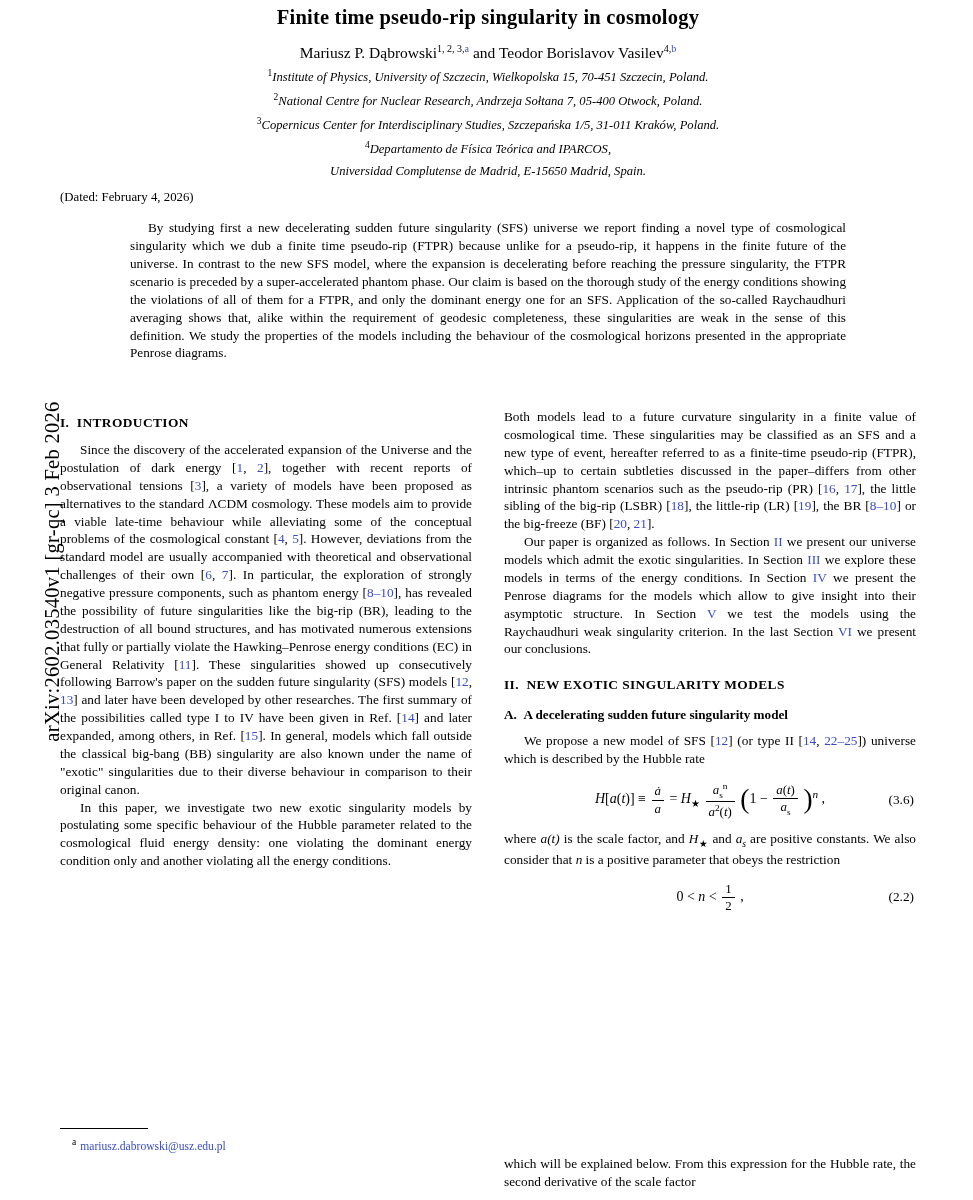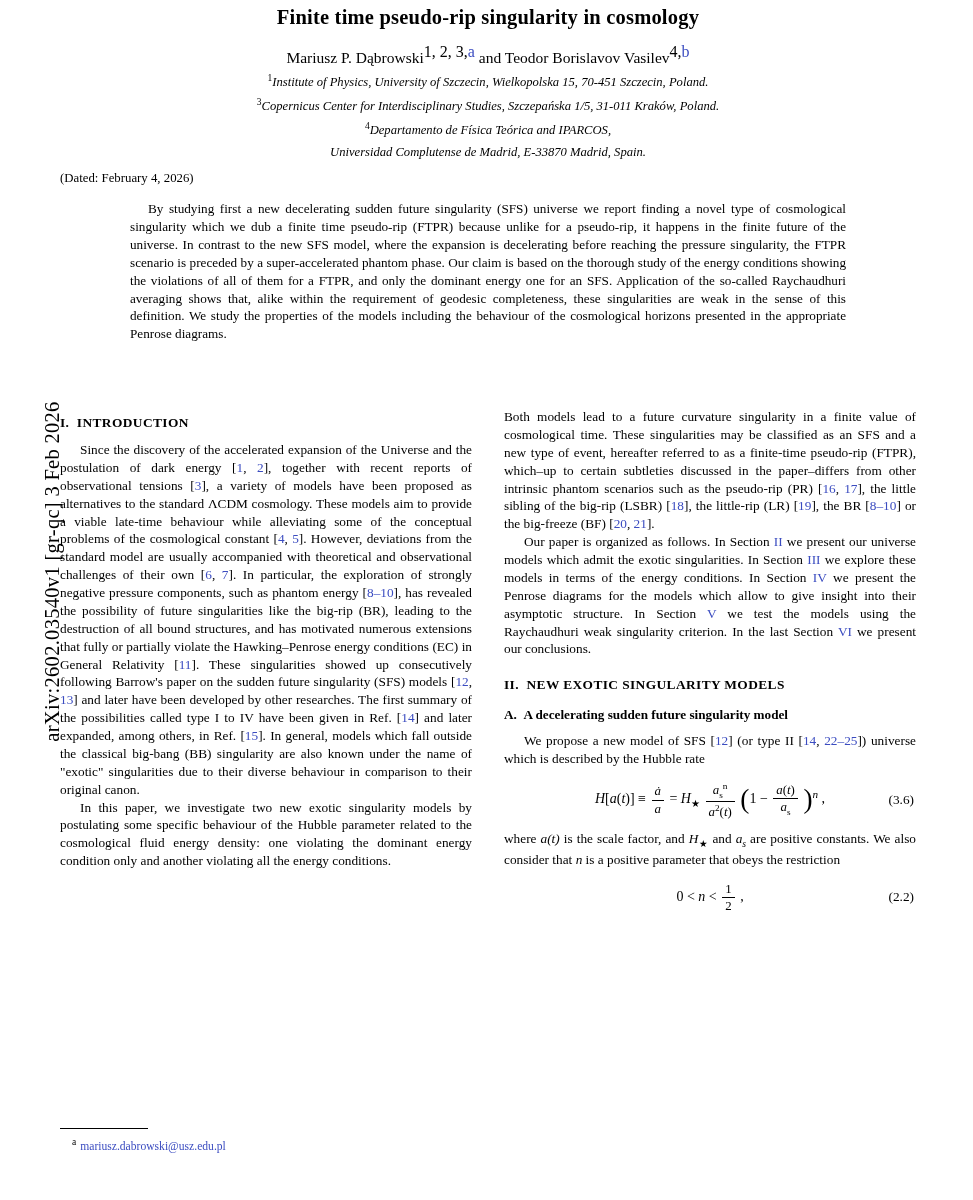--- a/index.html
+++ b/index.html
@@ -47,21 +47,21 @@
     margin-top: 6px;
     letter-spacing: 0.2px;
   }
 
   .authors {
     text-align: center;
     font-size: 15.5px;
     margin-top: 14px;
   }
   .authors .sup {
-    font-size: 16px;
+    font-size: 10px;
     vertical-align: super;
   }
   .lnk { color: #3b4cc0; text-decoration: none; }
 
   .affil {
     text-align: center;
     font-size: 12.6px;
     font-style: italic;
     margin-top: 5px;
     line-height: 1.34;
@@ -207,23 +207,24 @@
 
   <div class="title">Finite time pseudo-rip singularity in cosmology</div>
 
   <div class="authors">
     <span>Mariusz P. Dąbrowski</span><span class="sup">1, 2, 3,</span><a href="#" class="lnk sup">a</a>
     <span>and</span>
     <span>Teodor Borislavov Vasilev</span><span class="sup">4,</span><a href="#" class="lnk sup">b</a>
   </div>
 
   <div class="affil"><span class="num">1</span><span>Institute of Physics, University of Szczecin, Wielkopolska 15, 70-451 Szczecin, Poland.</span></div>
+  <div class="affil"><span class="num">2</span><span>National Centre for Nuclear Research, Andrzeja Sołtana 7, 05-400 Otwock, Poland.</span></div>
   <div class="affil"><span class="num">3</span><span>Copernicus Center for Interdisciplinary Studies, Szczepańska 1/5, 31-011 Kraków, Poland.</span></div>
   <div class="affil"><span class="num">4</span><span>Departamento de Física Teórica and IPARCOS,</span></div>
-  <div class="affil"><span>Universidad Complutense de Madrid, E-33870 Madrid, Spain.</span></div>
+  <div class="affil"><span>Universidad Complutense de Madrid, E-15650 Madrid, Spain.</span></div>
   <div class="dated">(Dated: February 4, 2026)</div>
 
   <div class="abstract"><span class="indent"></span><span>By studying first a new decelerating sudden future singularity (SFS) universe we report finding a novel type of cosmological singularity which we dub a finite time pseudo-rip (FTPR) because unlike for a pseudo-rip, it happens in the finite future of the universe. In contrast to the new SFS model, where the expansion is decelerating before reaching the pressure singularity, the FTPR scenario is preceded by a super-accelerated phantom phase. Our claim is based on the thorough study of the energy conditions showing the violations of all of them for a FTPR, and only the dominant energy one for an SFS. Application of the so-called Raychaudhuri averaging shows that, alike within the requirement of geodesic completeness, these singularities are weak in the sense of this definition. We study the properties of the models including the behaviour of the cosmological horizons presented in the appropriate Penrose diagrams.</span></div>
 
   <div class="cols">
 
     <div class="col col-left">
 
       <h2 class="sec">
         <span>I.</span>&nbsp;&nbsp;<span>INTRODUCTION</span>
@@ -272,14 +273,15 @@
       </div>
 
     </div>
   </div>
 
   <div class="footnote-rule"></div>
   <div class="footnotes">
     <div><span class="fn-mark">a</span><a href="#" class="lnk">mariusz.dabrowski@usz.edu.pl</a></div>
   </div>
 
+  <div class="right-bottom">which will be explained below. From this expression for the Hubble rate, the second derivative of the scale factor</div>
 
 </div>
 
 </body></html>

